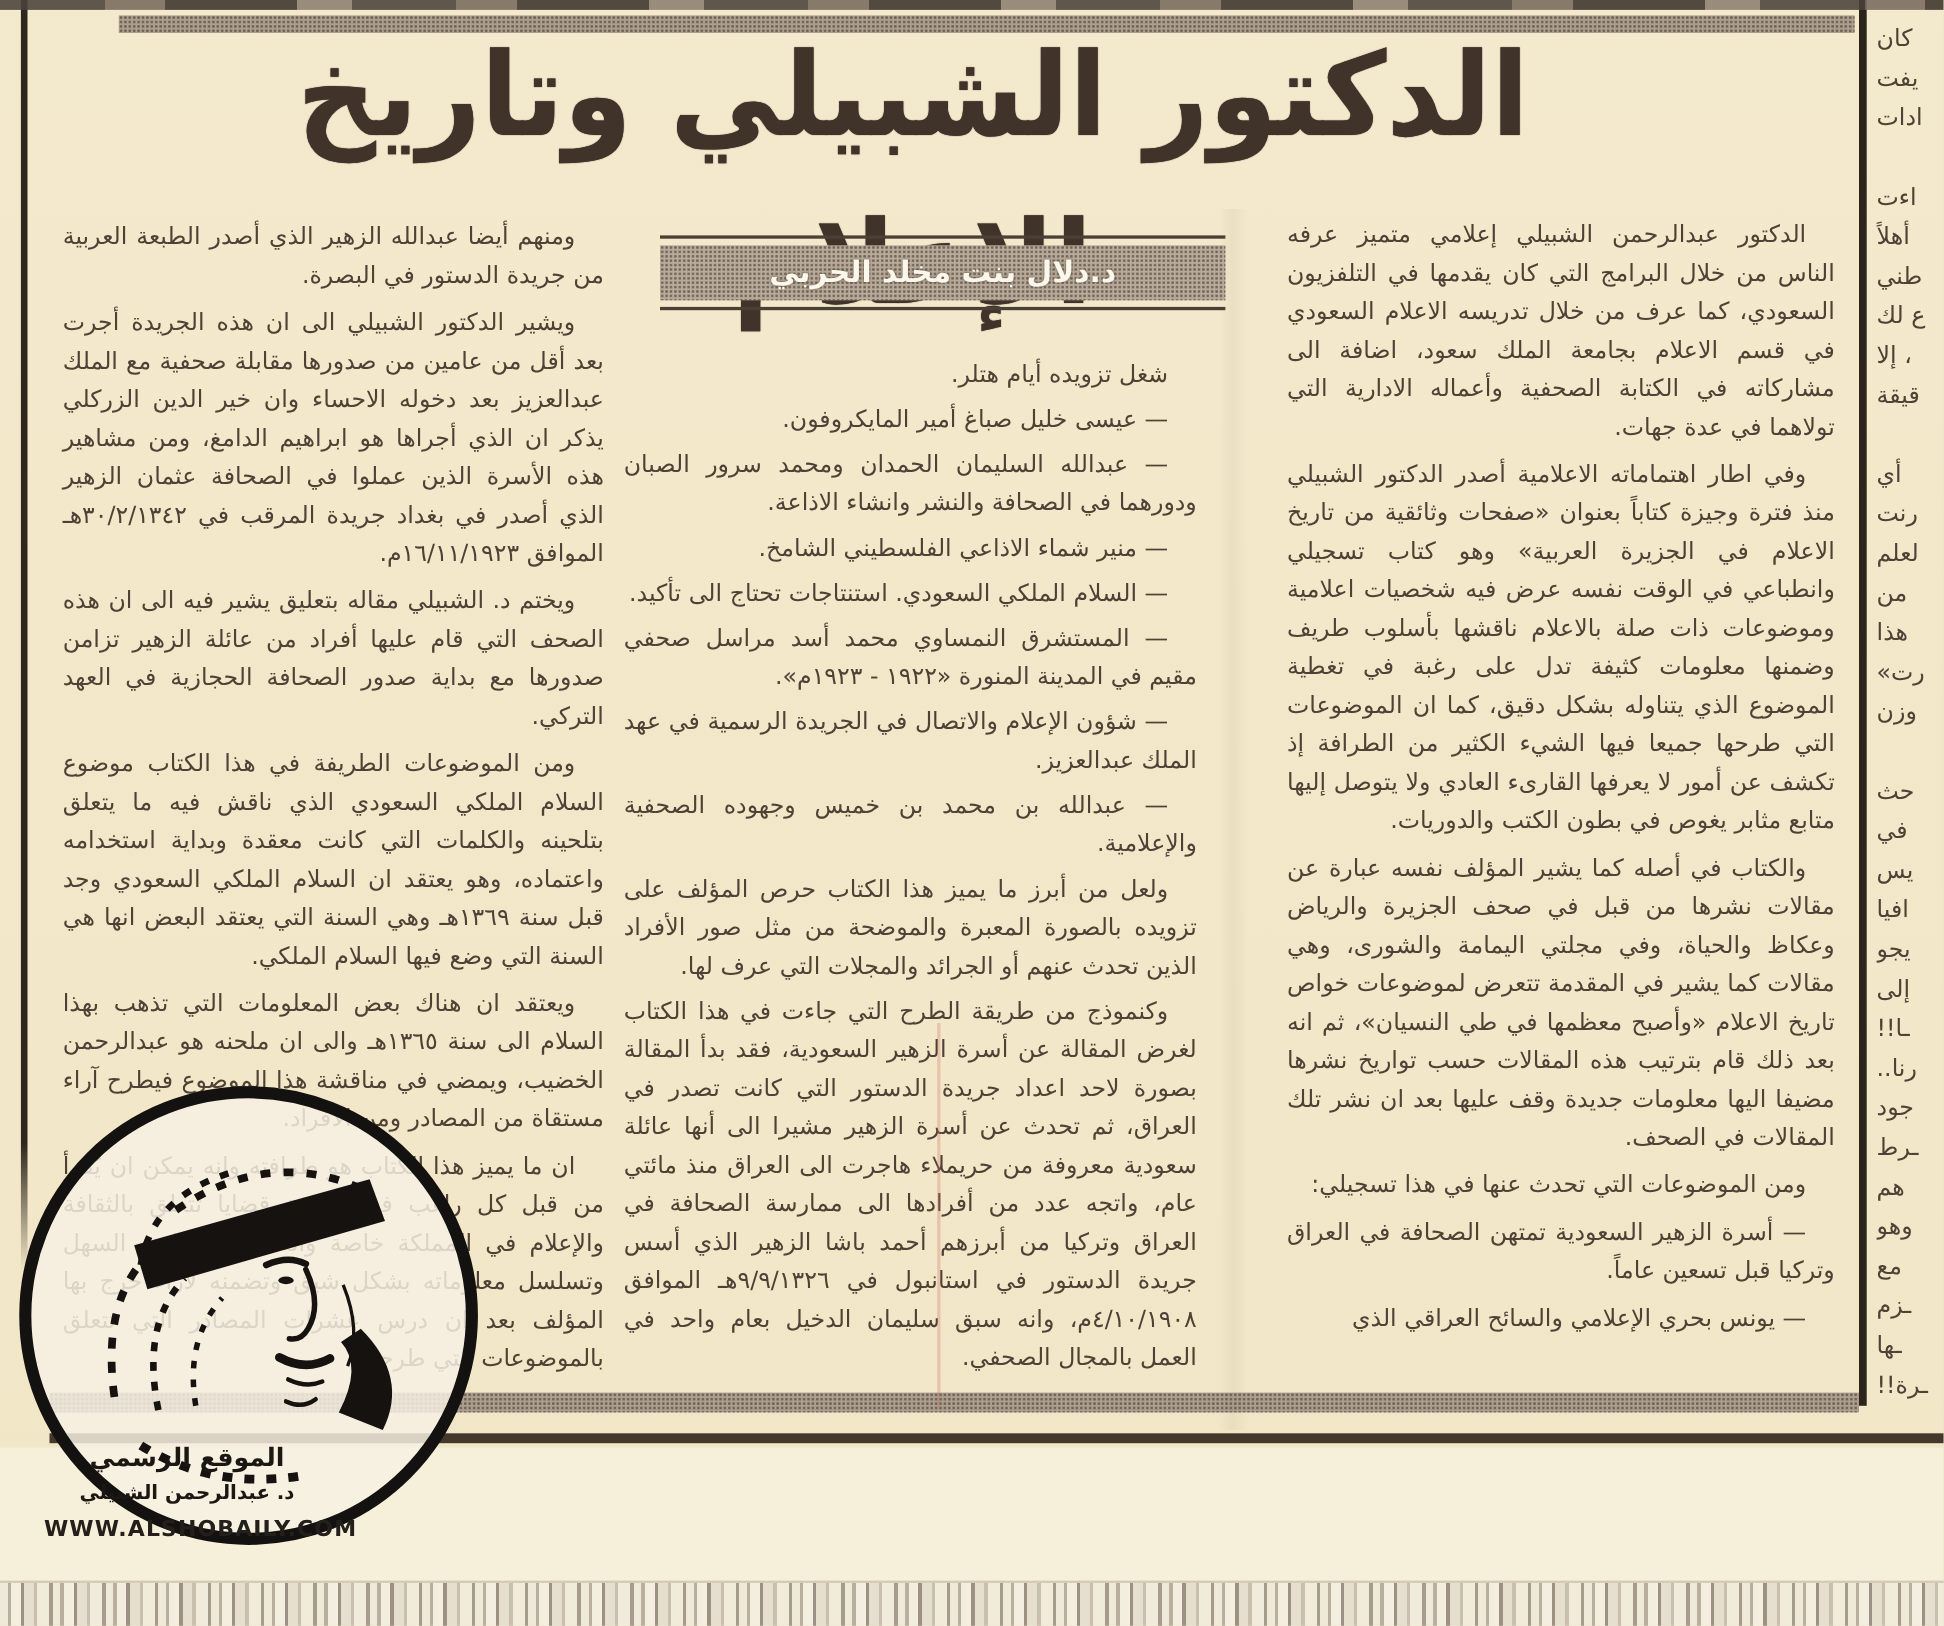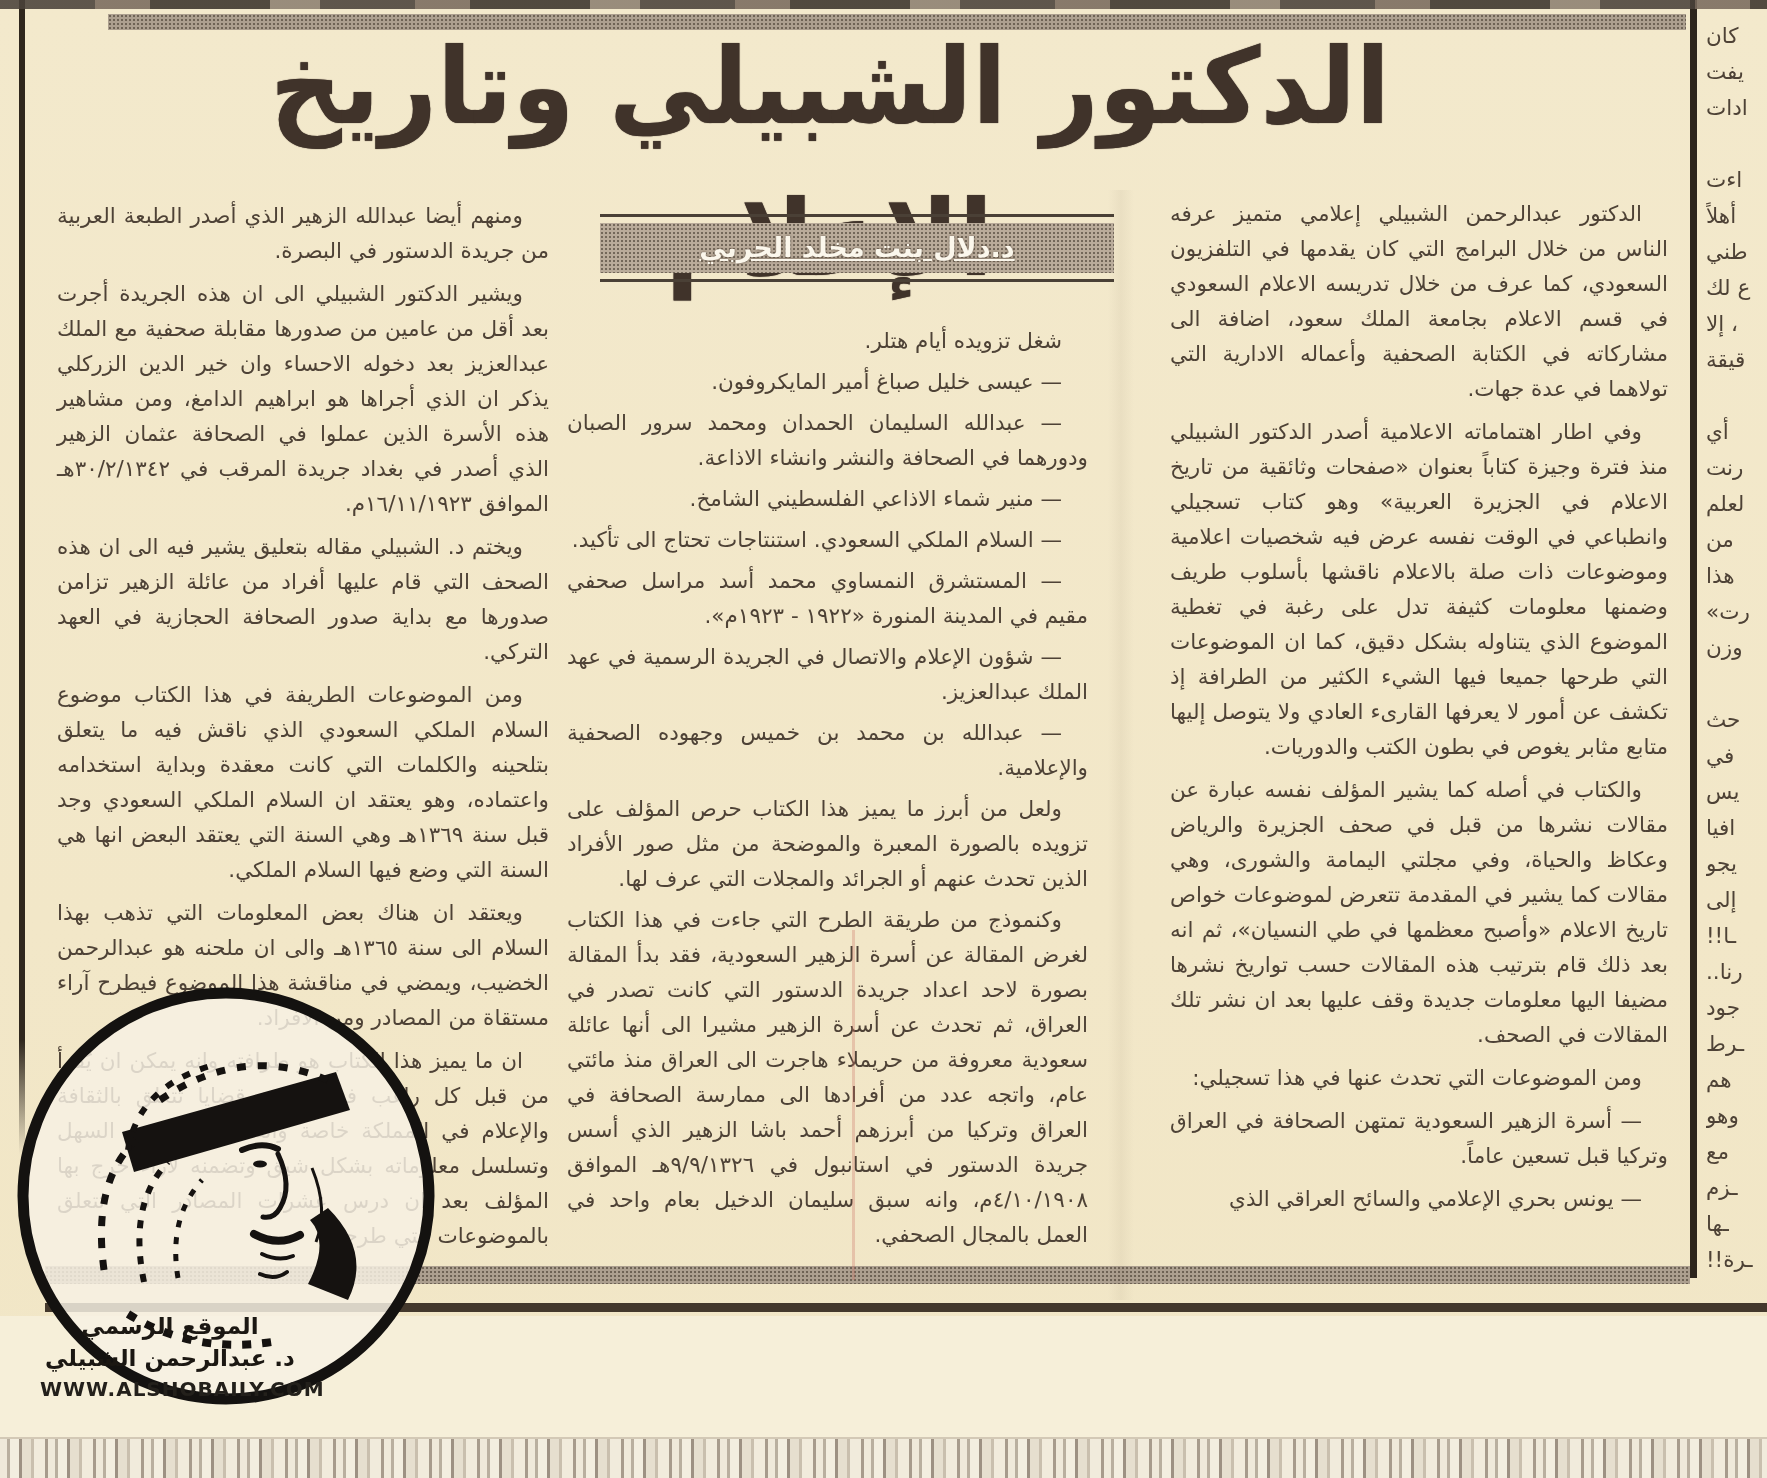--- a/index.html
+++ b/index.html
@@ -15,21 +15,20 @@
   
   .top-edge{
     position:absolute;left:0;top:0;width:1767px;height:9px;z-index:3;
     background:repeating-linear-gradient(90deg,#4a423a 0 95px,#7a6b5d 95px 150px,#3c342c 150px 270px,#8d8071 270px 320px);
     opacity:.88;
   }
   .halftone{
     background-color:#ac9f8f;
     background-image:radial-gradient(rgba(58,48,38,.55) 1px, transparent 1.45px);
     background-size:4px 4px;
-    text-decoration:underline;
   }
   .top-bar{position:absolute;left:108px;top:14px;width:1578px;height:16px;z-index:2;}
   .v-rule{position:absolute;z-index:2;}
   .v-rule.left{left:19px;top:0;width:6px;height:1155px;
     background:linear-gradient(#2f271d 0%,#2f271d 90%,rgba(47,39,29,0) 100%);}
   .v-rule.right{left:1690px;top:0;width:7px;height:1278px;background:#2d251c;}
   .headline{
     position:absolute;left:180px;top:18px;width:1300px;margin:0;z-index:2;
     direction:rtl;text-align:center;
     font-size:100px;font-weight:bold;line-height:1.45;
@@ -70,21 +69,21 @@
     background:linear-gradient(90deg,rgba(90,70,50,0) 0%,rgba(90,70,50,.06) 50%,rgba(90,70,50,0) 100%);}
   .logo{
     position:absolute;left:10px;top:982px;width:432px;height:432px;z-index:5;
   }
   .logo svg{position:absolute;left:0;top:0;width:432px;height:432px;}
   .logo-text{
     position:absolute;left:30px;top:292px;width:260px;z-index:6;
     direction:rtl;text-align:center;color:#1b1712;
   }
   .lt1{font-size:23px;font-weight:bold;line-height:32px;margin-top:36px;}
-  .lt2{font-size:23px;font-weight:bold;line-height:32px;}
+  .lt2{font-size:18px;font-weight:bold;line-height:32px;}
   .lt3{font-size:20px;font-weight:bold;line-height:30px;letter-spacing:1px;direction:ltr;color:#23201b;}
   .torn{
     position:absolute;left:0;top:1437px;width:1767px;height:41px;z-index:7;
     border-top:2px solid #d3c9b6;
     background:repeating-linear-gradient(90deg,
       #efe9da 0 7px,#b9af9f 7px 10px,#f3eee0 10px 19px,
       #9d9183 19px 22px,#e6dfcf 22px 31px,#c9bfae 31px 34px,
       #f1ebdc 34px 45px,#a79b8c 45px 48px);
   }
 </style>

